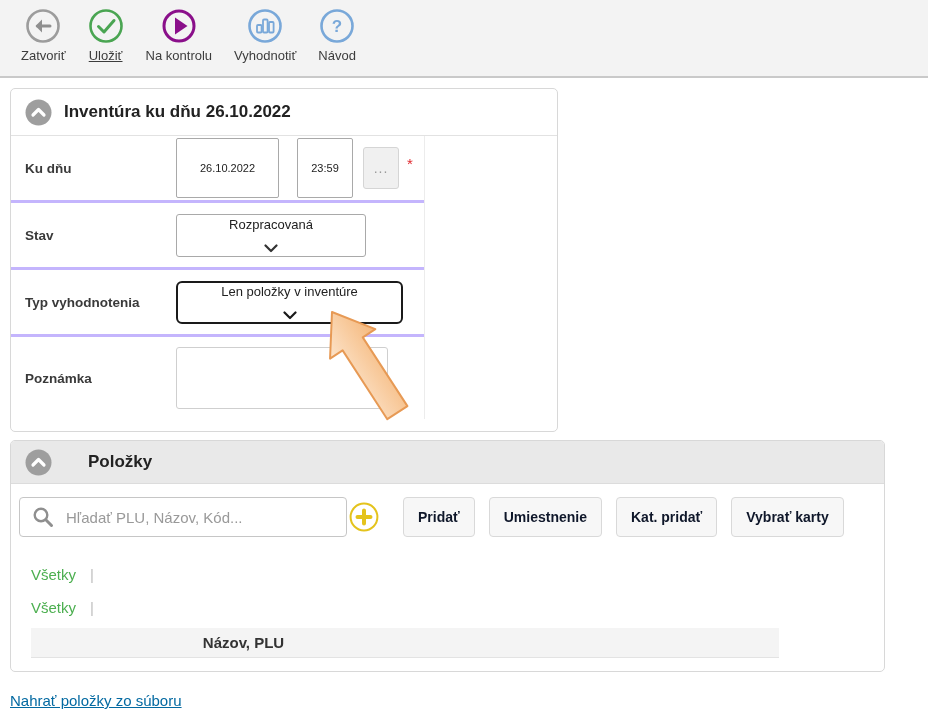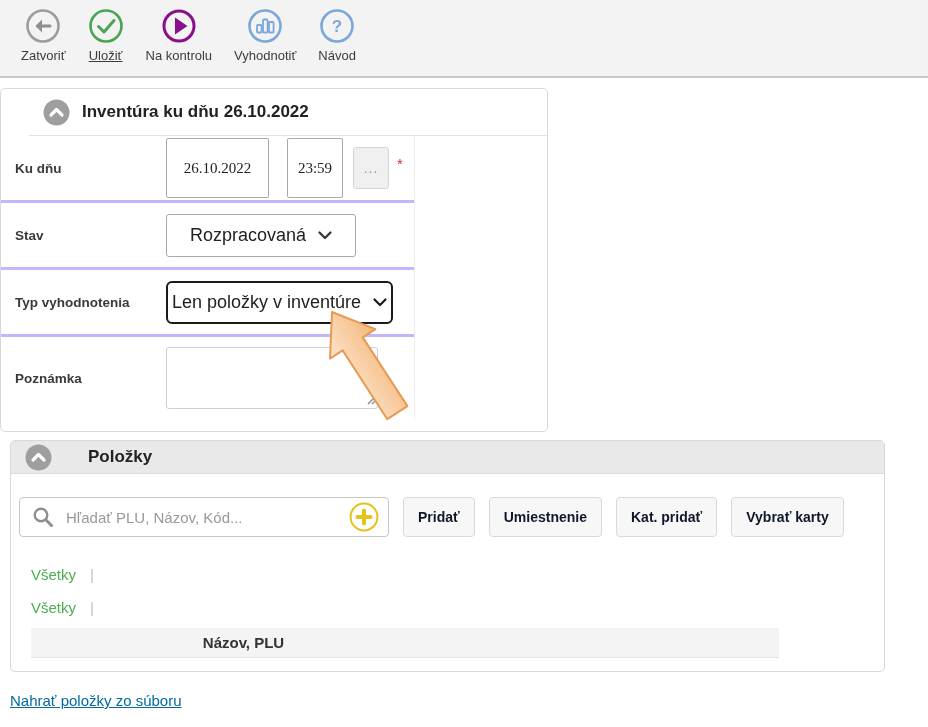--- a/index.html
+++ b/index.html
@@ -13,67 +13,67 @@
              display:flex; align-items:flex-start; padding:6px 0 0 10px; }
   .tb-item { display:flex; flex-direction:column; align-items:center;
              padding:2px 11px; cursor:pointer; }
   .tb-item svg { display:block; }
   .tb-label { margin-top:4px; font-size:13px; color:#3c3c3c; }
   .tb-label.underlined { text-decoration:underline; }
 
   
   .panel { position:absolute; background:#fff; border:1px solid #d8d8d8;
            border-radius:5px; }
-  #panel-inventory { left:0; top:88px; width:548px; height:344px;padding-left:28px; }
+  #panel-inventory { left:10px; top:88px; width:548px; height:344px; }
   #panel-items     { left:10px; top:440px; width:875px; height:232px; }
 
   .panel-head { display:flex; align-items:center; gap:12px; height:47px;
                 padding-left:14px; }
   #panel-inventory .panel-head { border-bottom:1px solid #e2e2e2; }
   #panel-items .panel-head { background:#e9e9e9; border-radius:4px 4px 0 0;
-                             border-bottom:1px solid #dcdcdc; height:33px;gap:36px; }
+                             border-bottom:1px solid #dcdcdc; height:43px;gap:36px; }
   .panel-title { font-size:17px; font-weight:bold; color:#222; }
 
   
   .form-rows { position:absolute; left:0; top:47px; width:414px;
                border-right:1px solid #ececec; }
   .form-row { position:relative; height:67px; border-bottom:3px solid #c4b5fd;
               display:flex; align-items:center; }
   .form-row:last-child { border-bottom:none; height:82px; }
   .row-label { position:absolute; left:14px; font-size:13.5px; font-weight:bold;
                color:#3a3a3a; }
   .row-fields { position:absolute; left:165px; display:flex; align-items:center; }
 
   .txt-input { height:60px; border:1px solid #a9a9a9; border-radius:2px;
-               font-size:15px; color:#222; text-align:center; background:#fff;
-               font-family:Liberation Serif, serif; }
+               font-size:11px; color:#222; text-align:center; background:#fff;
+               font-family:Liberation Sans, sans-serif; }
   #date-input { width:103px; }
   #time-input { width:56px; margin-left:18px; }
   .dots-btn { width:36px; height:42px; margin-left:10px; background:#f0f0f0;
               border:1px solid #d5d5d5; border-radius:3px; color:#9a9a9a;
               font-size:14px; letter-spacing:1px; }
   .req { color:#e0282e; font-size:15px; margin-left:8px; margin-top:-10px; }
 
   .select-box { height:43px; border:1px solid #a9a9a9; border-radius:3px;
                 background:#fff; display:flex; align-items:center;
-                justify-content:center; gap:12px; font-size:18px; color:#222;
-                cursor:pointer; }
+                justify-content:center; gap:12px; font-size:13px; color:#222;
+                cursor:pointer;flex-direction:column; }
   #status-select { width:190px; }
   #eval-select { width:227px; border:2px solid #1a1a1a; border-radius:6px; }
 
   #note-textarea { width:212px; height:62px; border:1px solid #cfcfcf;
                    border-radius:3px; resize:none; outline:none;
                    font-family:"Liberation Sans", sans-serif; }
   .resize-grip { position:absolute; left:364px; bottom:14px; pointer-events:none; }
 
   
   .items-toolbar { position:absolute; left:8px; top:56px; width:860px;
                    display:flex; align-items:center; }
   .search-wrap { position:relative; width:370px; height:40px; }
-  .search-input { width:370px; height:40px; border:1px solid #c6c6c6;
+  .search-input { width:328px; height:40px; border:1px solid #c6c6c6;
                   border-radius:4px; padding:0 44px 0 46px; font-size:15px;
                   color:#222; outline:none;
                   font-family:"Liberation Sans", sans-serif; }
   .search-input::placeholder { color:#999; opacity:1; }
   .search-icon { position:absolute; left:13px; top:9px; }
   .plus-icon { position:absolute; right:10px; top:5px; cursor:pointer; }
   .items-btn { height:40px; margin-left:14px; padding:0 14px; background:#f7f7f7;
                border:1px solid #d9d9d9; border-radius:4px; font-size:14px;
                font-weight:bold; color:#0f172a; cursor:pointer;
                font-family:"Liberation Sans", sans-serif; }

